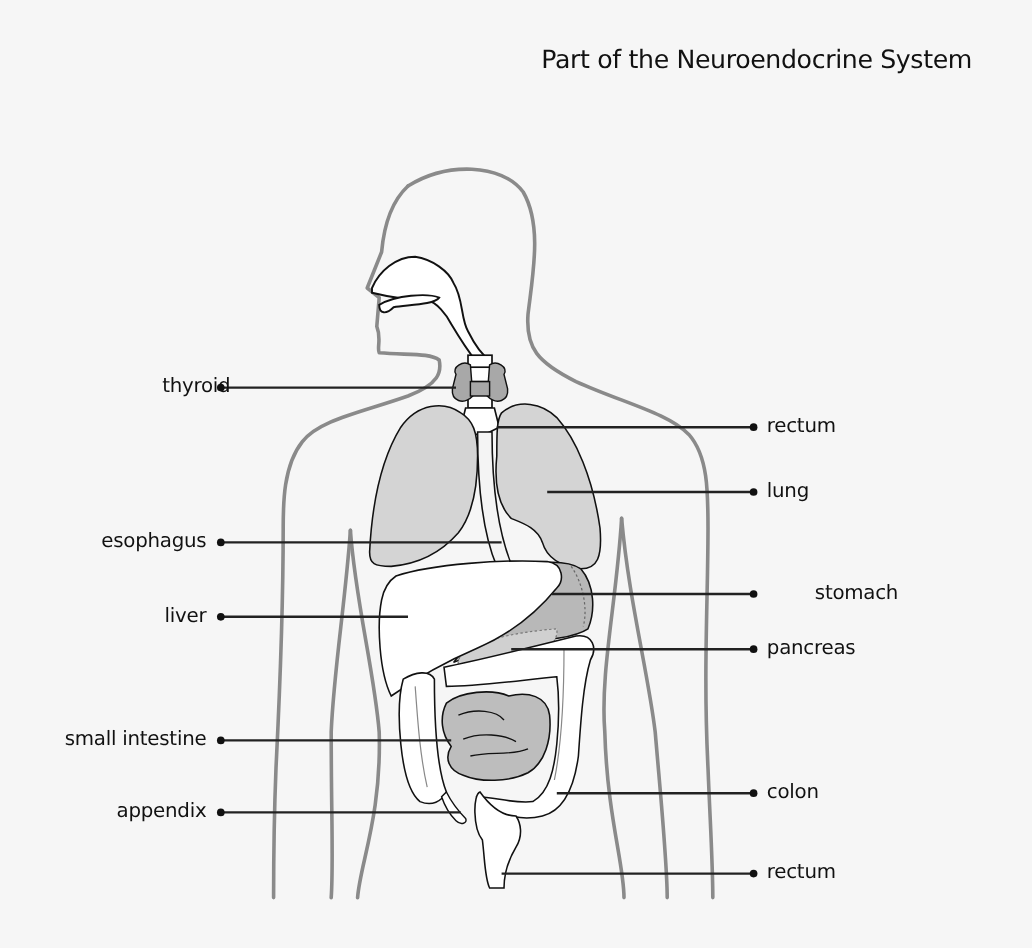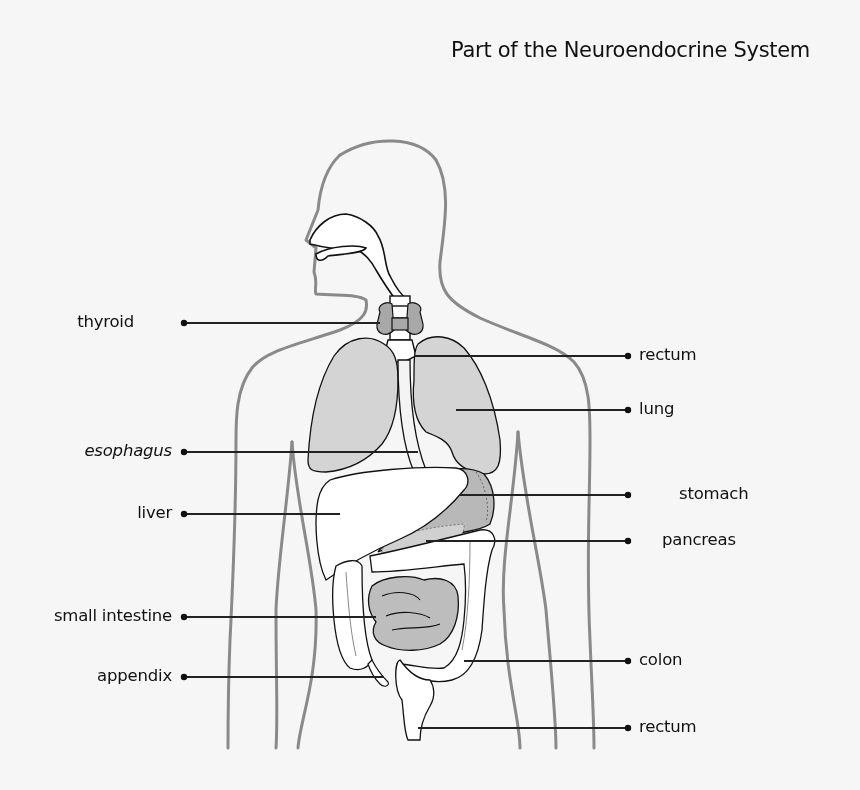--- a/index.html
+++ b/index.html
@@ -123,24 +123,24 @@
   <g fill="#111">
     <circle cx="628" cy="356" r="3.2"></circle>
     <circle cx="628" cy="410" r="3.2"></circle>
     <circle cx="628" cy="495" r="3.2"></circle>
     <circle cx="628" cy="541" r="3.2"></circle>
     <circle cx="628" cy="661" r="3.2"></circle>
     <circle cx="628" cy="728" r="3.2"></circle>
   </g>
 </svg>
 
-<div class="label left" style="right:726px; top:312px;">thyroid</div>
-<div class="label left" style="right:688px; top:441px;font-style:italic;">esophagus</div>
+<div class="label left" style="right:668px; top:312px;">thyroid</div>
+<div class="label left" style="right:688px; top:441px;">esophagus</div>
 <div class="label left" style="right:688px; top:503px;">liver</div>
 <div class="label left" style="right:688px; top:606px;">small intestine</div>
 <div class="label left" style="right:688px; top:666px;">appendix</div>
 
 <div class="label" style="left:639px; top:345px;">rectum</div>
 <div class="label" style="left:639px; top:399px;">lung</div>
 <div class="label" style="left:639px; top:484px;margin-left:40px;">stomach</div>
-<div class="label" style="left:639px; top:530px;margin-left:23px;">pancreas</div>
+<div class="label" style="left:639px; top:530px;">pancreas</div>
 <div class="label" style="left:639px; top:650px;">colon</div>
 <div class="label" style="left:639px; top:717px;">rectum</div>
 
 </body></html>

